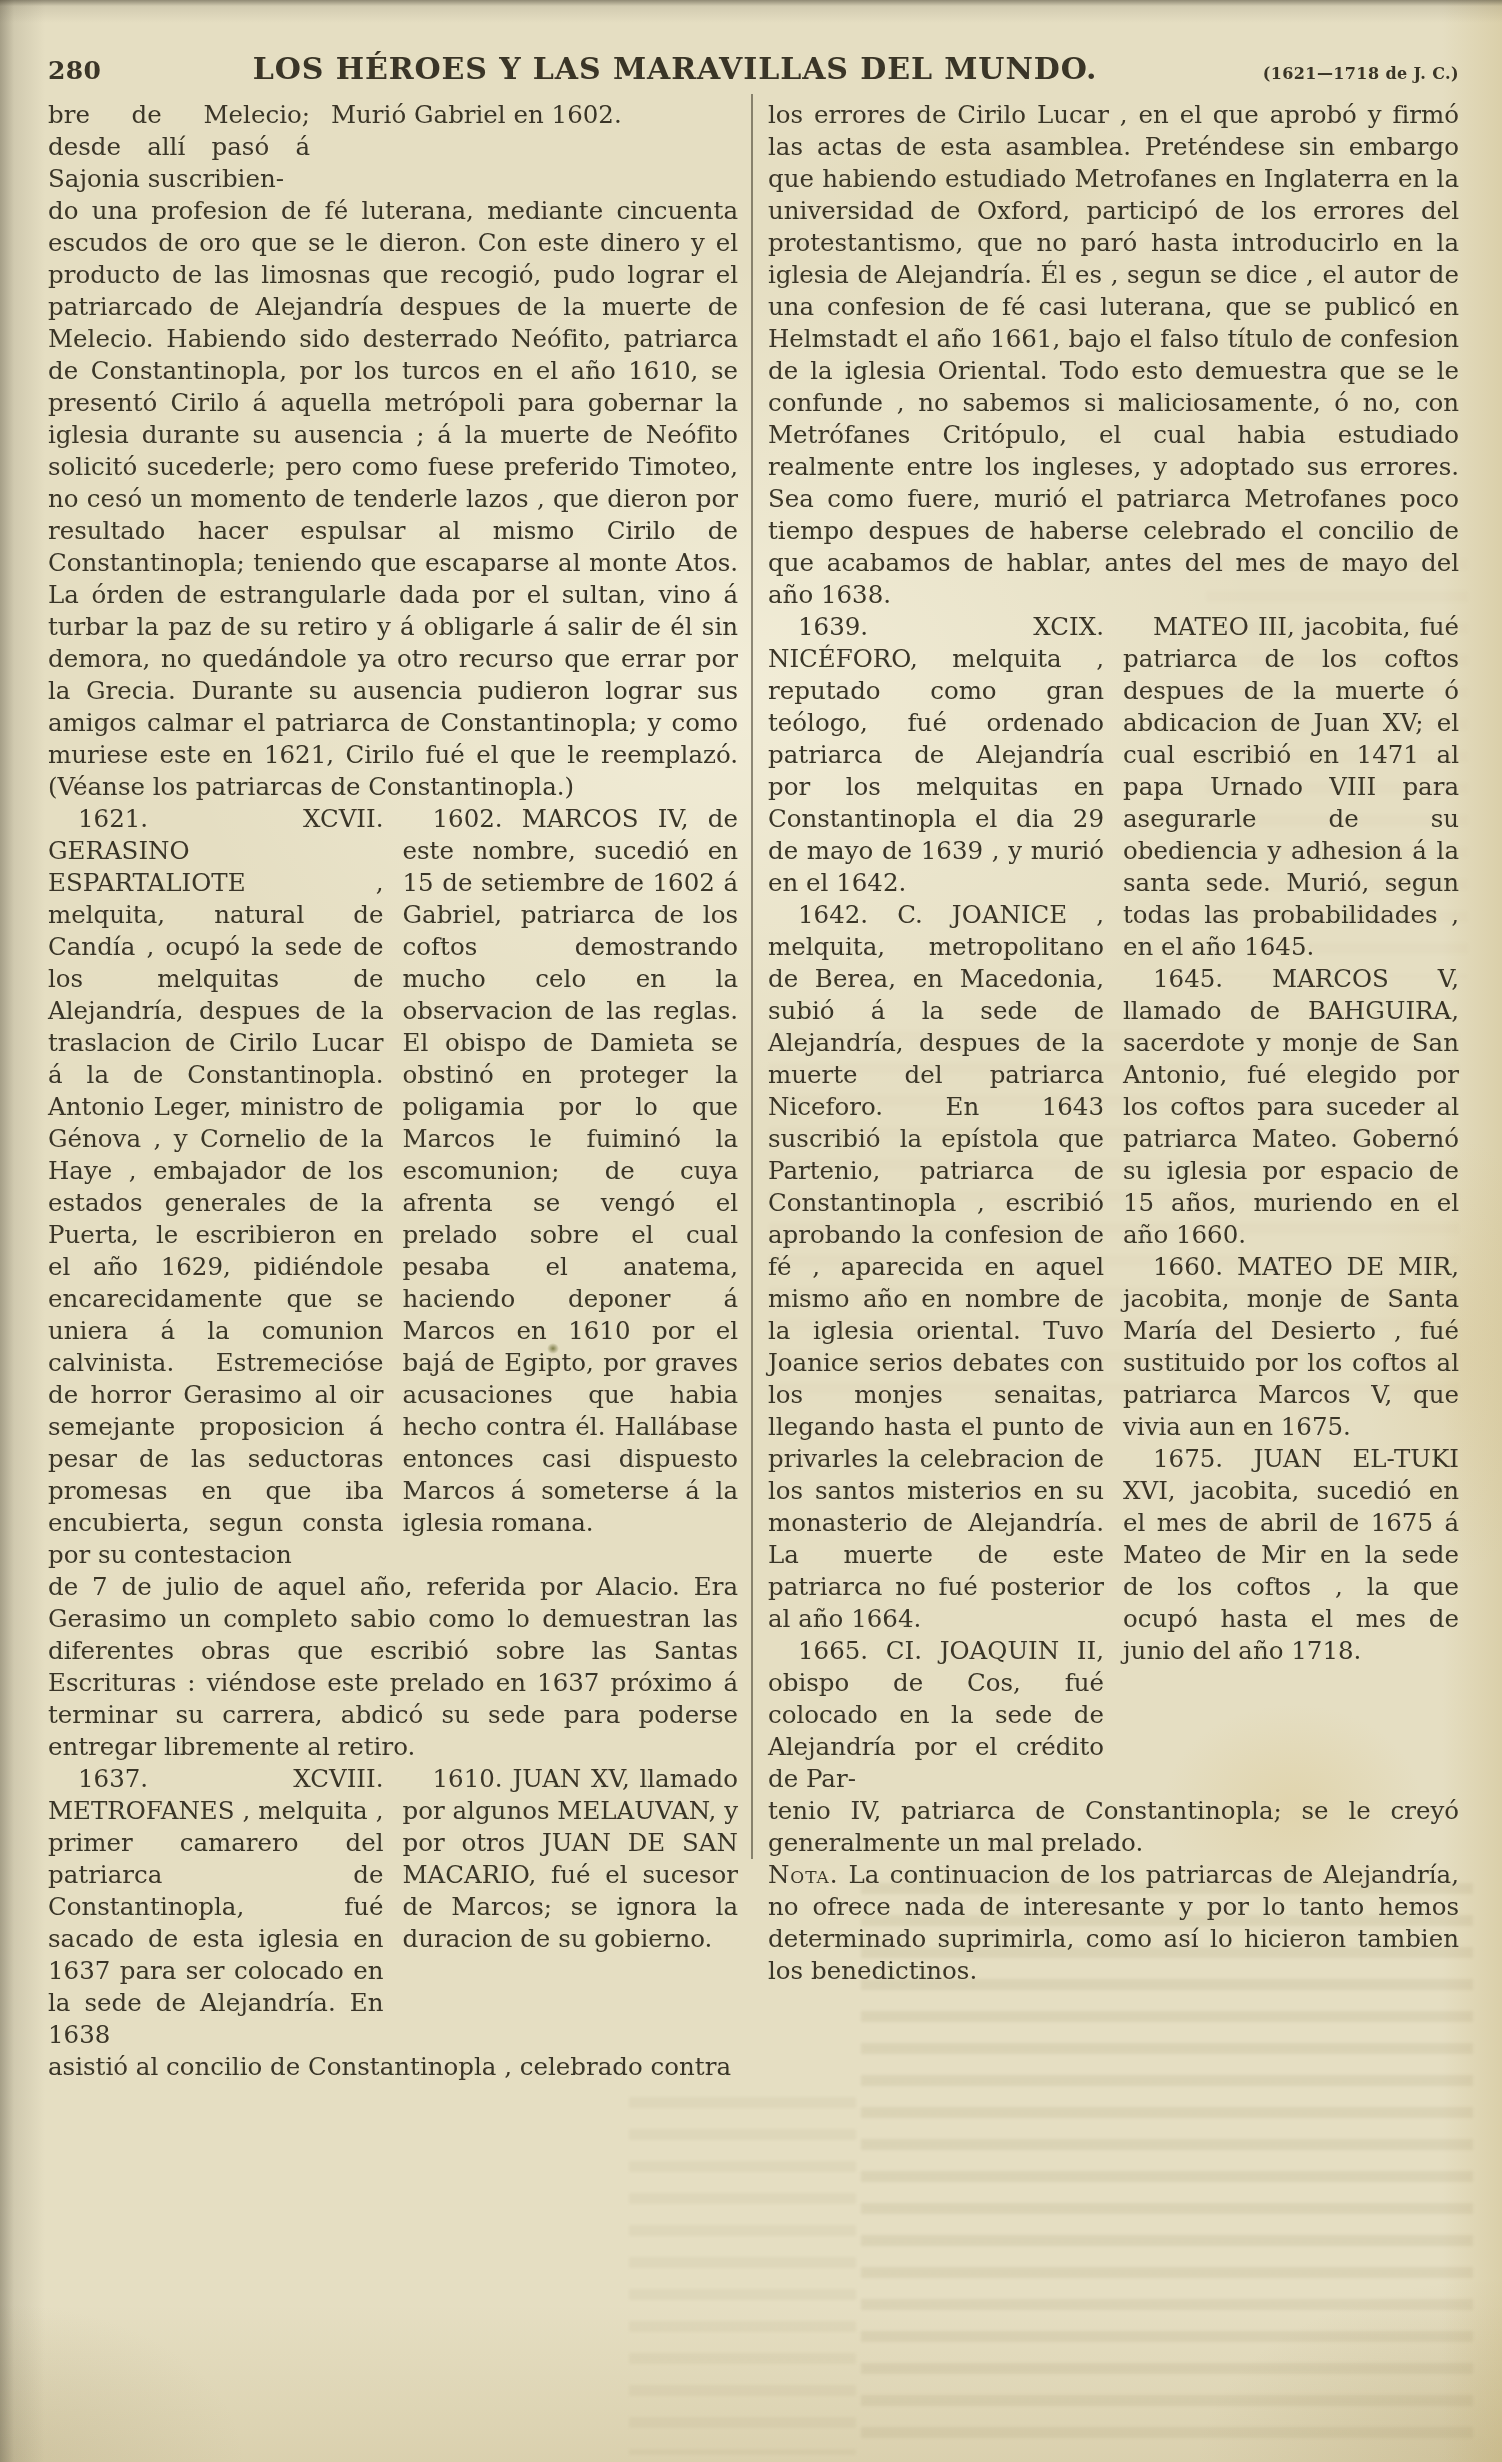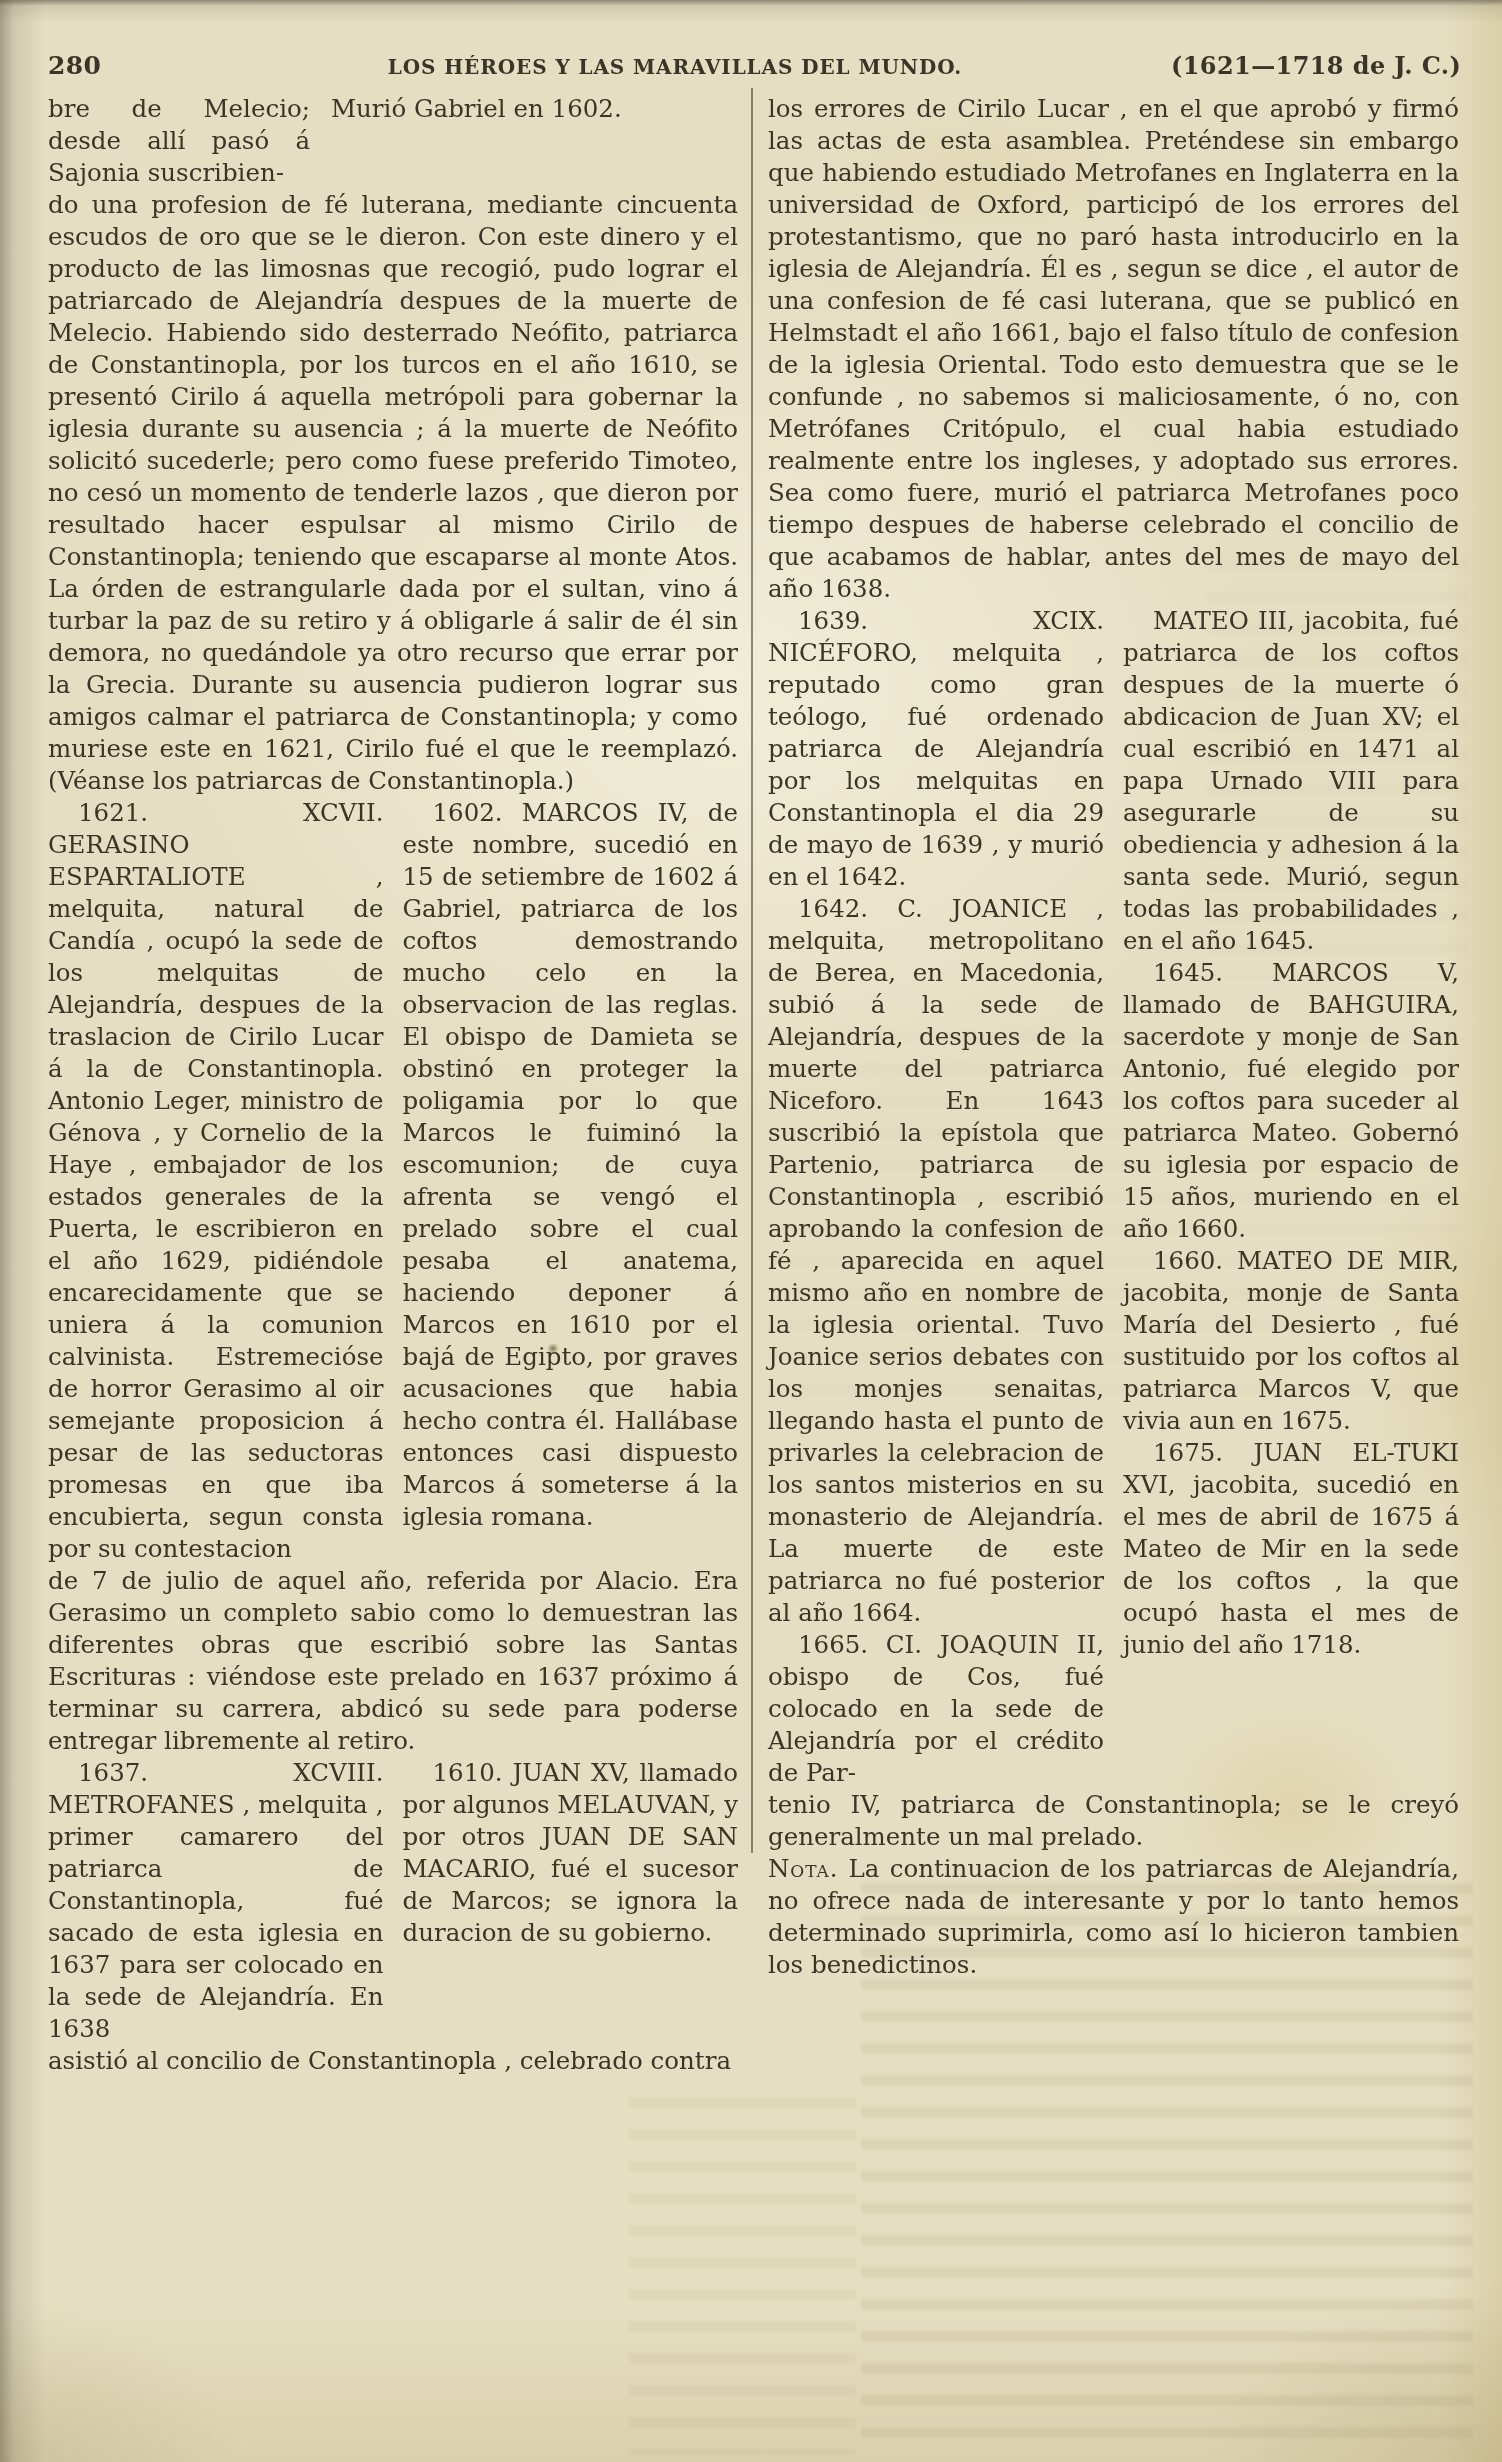--- a/index.html
+++ b/index.html
@@ -53,22 +53,22 @@
     position: absolute; left: 48px; top: 51px; width: 1411px;
     color: #3a3527;
   }
   .hdr {
     display: flex; align-items: baseline;
     font-weight: bold; font-size: 26px;
     letter-spacing: 0.4px;
     margin-bottom: 13px;
   }
   .hdr .pgnum { width: 131px; font-size: 25px; }
-  .hdr .title { flex: 1; text-align: center; font-size: 20px; letter-spacing: 0.9px; }
-  .hdr .dates { width: 288px; text-align: right; font-size: 24px; font-weight: bold; white-space: nowrap; }
+  .hdr .title { flex: 1; text-align: center; font-size: 30px; letter-spacing: 0.9px; }
+  .hdr .dates { width: 288px; text-align: right; font-size: 16px; font-weight: bold; white-space: nowrap; }
 
   .cols { display: flex; gap: 30px; position: relative; }
   .col { width: 690px; }
   .col.right { width: 691px; }
   .vrule {
     position: absolute; left: 703px; top: -5.2px; width: 1.7px; height: 1765px;
     background: rgba(58,53,39,0.55);
   }
 
   .bodytext, .bodytext p {

